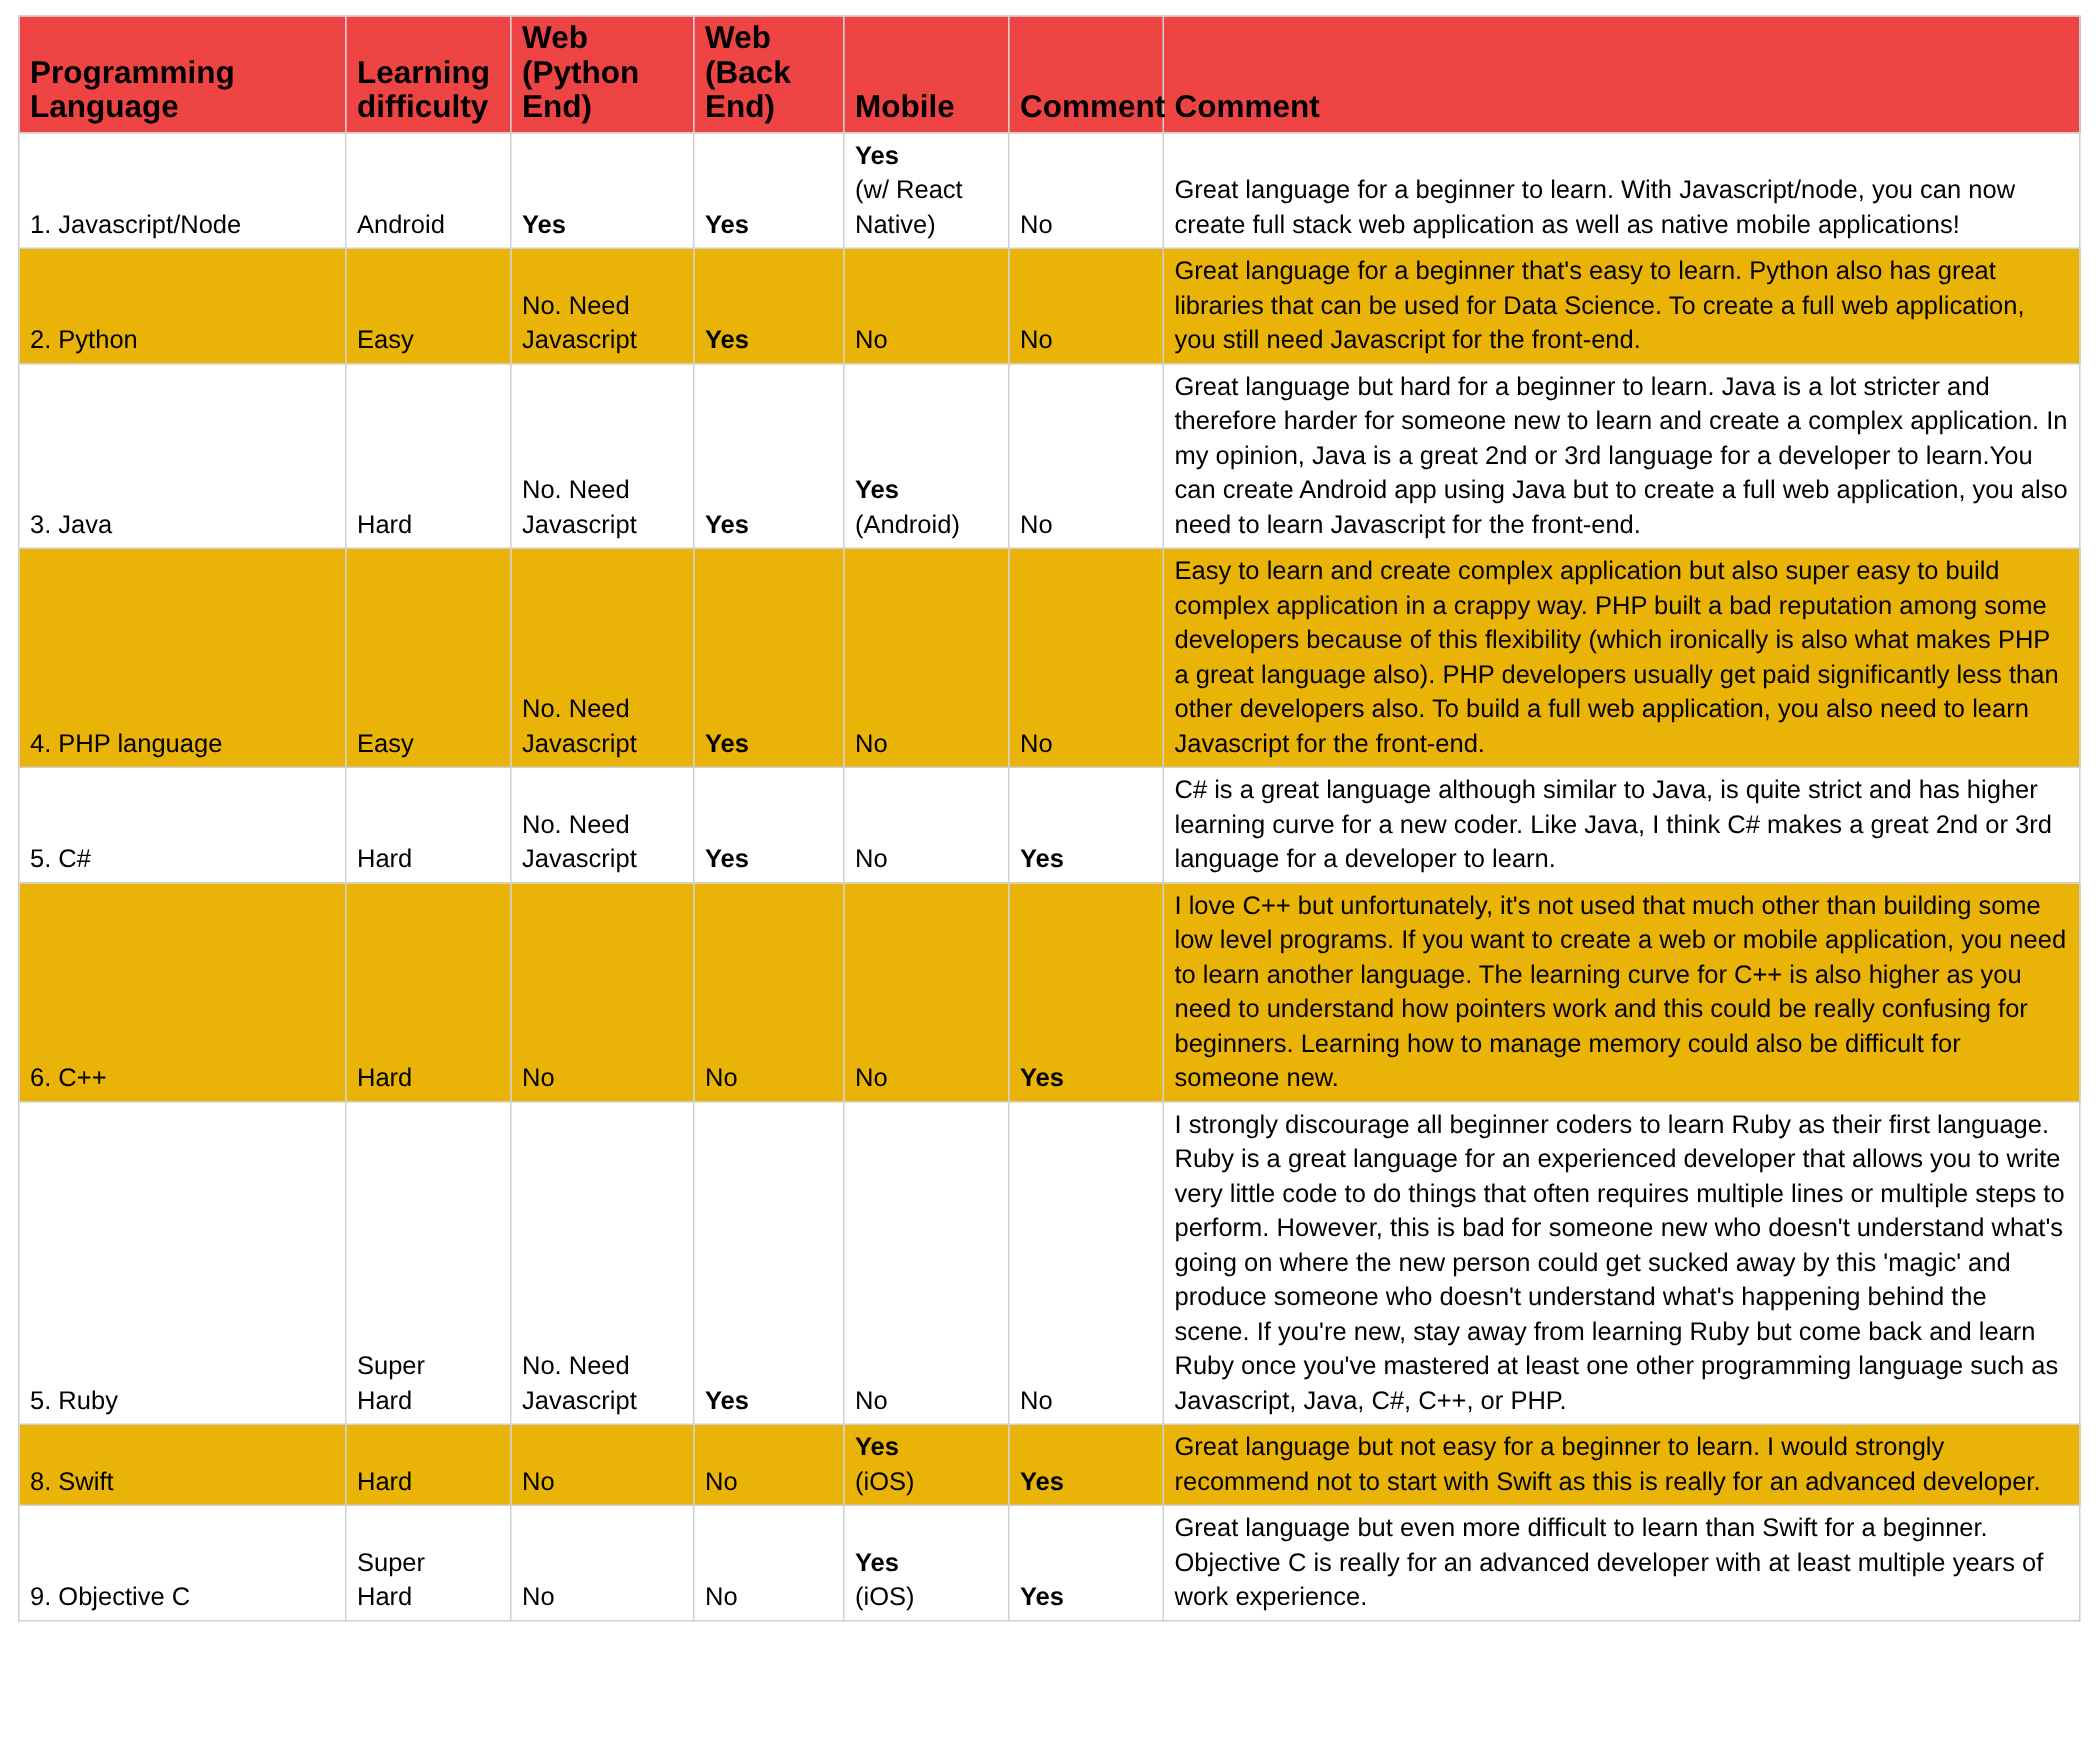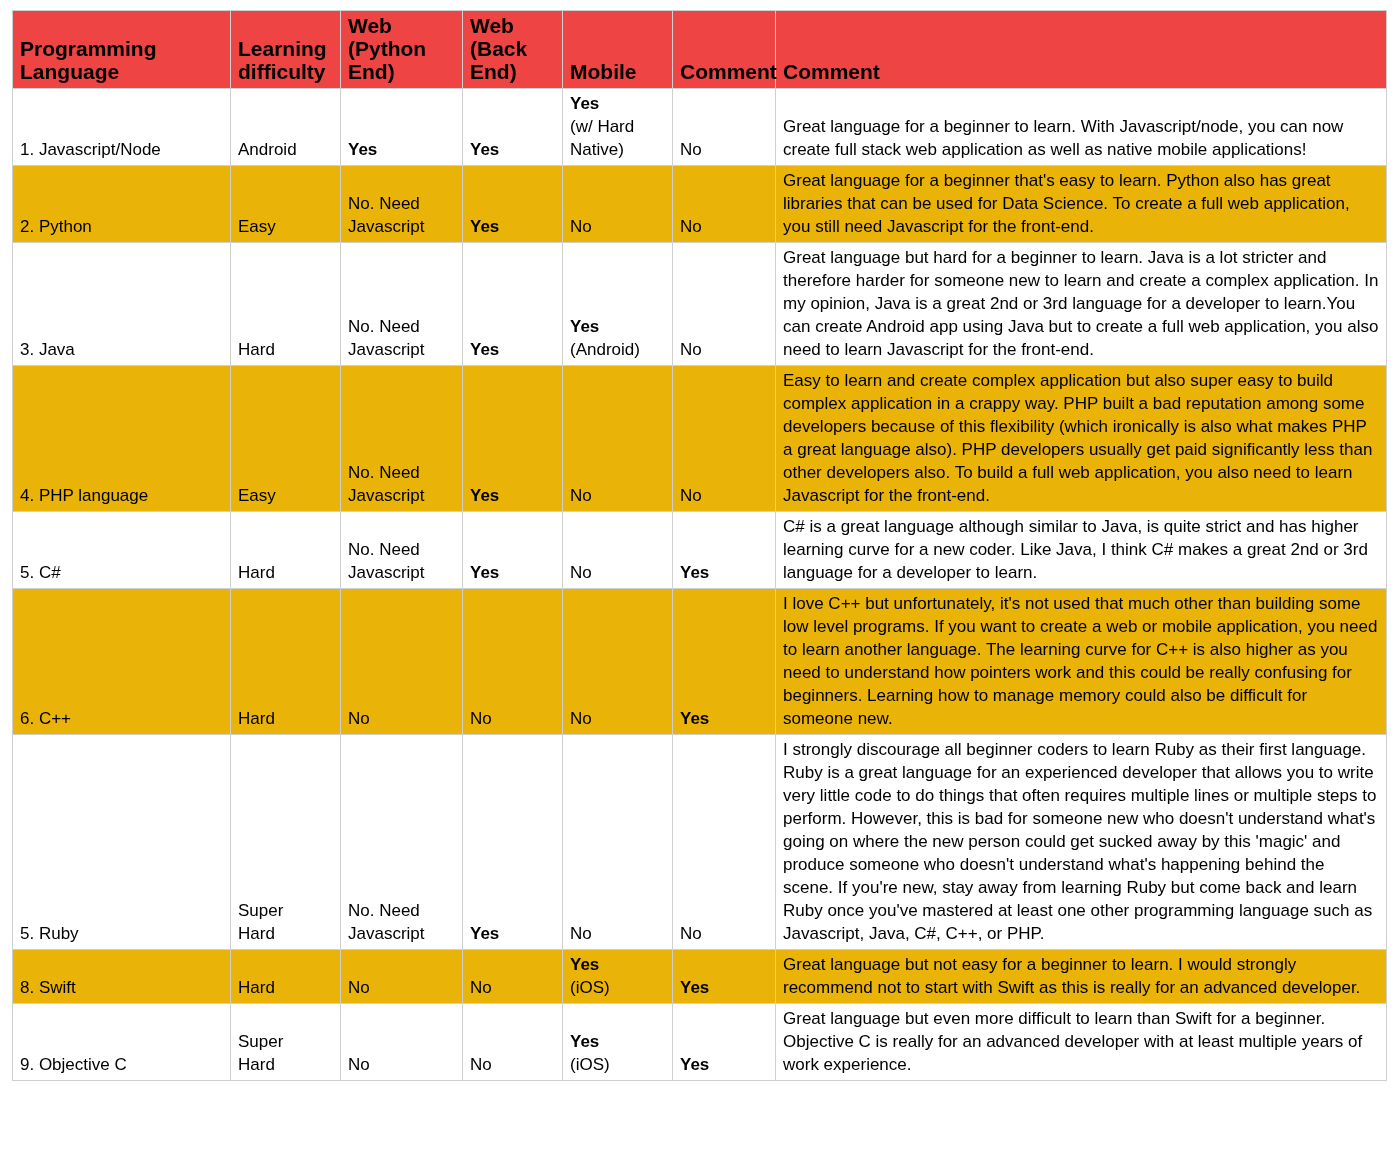--- a/index.html
+++ b/index.html
@@ -125,21 +125,21 @@
             <span class="cell-lines nowrapline weak">Android</span>
           </td>
           <td class="cell">
             <span class="cell-lines nowrapline strong">Yes</span>
           </td>
           <td class="cell">
             <span class="cell-lines nowrapline strong">Yes</span>
           </td>
           <td class="cell">
             <span class="cell-lines nowrapline strong">Yes</span>
-            <span class="cell-lines nowrapline weak">(w/ Hard</span>
+            <span class="cell-lines nowrapline weak">(w/ React</span>
             <span class="cell-lines nowrapline weak">Native)</span>
           </td>
           <td class="cell">
             <span class="cell-lines nowrapline weak">No</span>
           </td>
           <td class="comment">Great language for a beginner to learn. With Javascript/node, you can now create full stack web application as well as native mobile applications!</td>
         </tr>
         <tr class="shade">
           <td class="lang">2. Python</td>
           <td class="cell">

